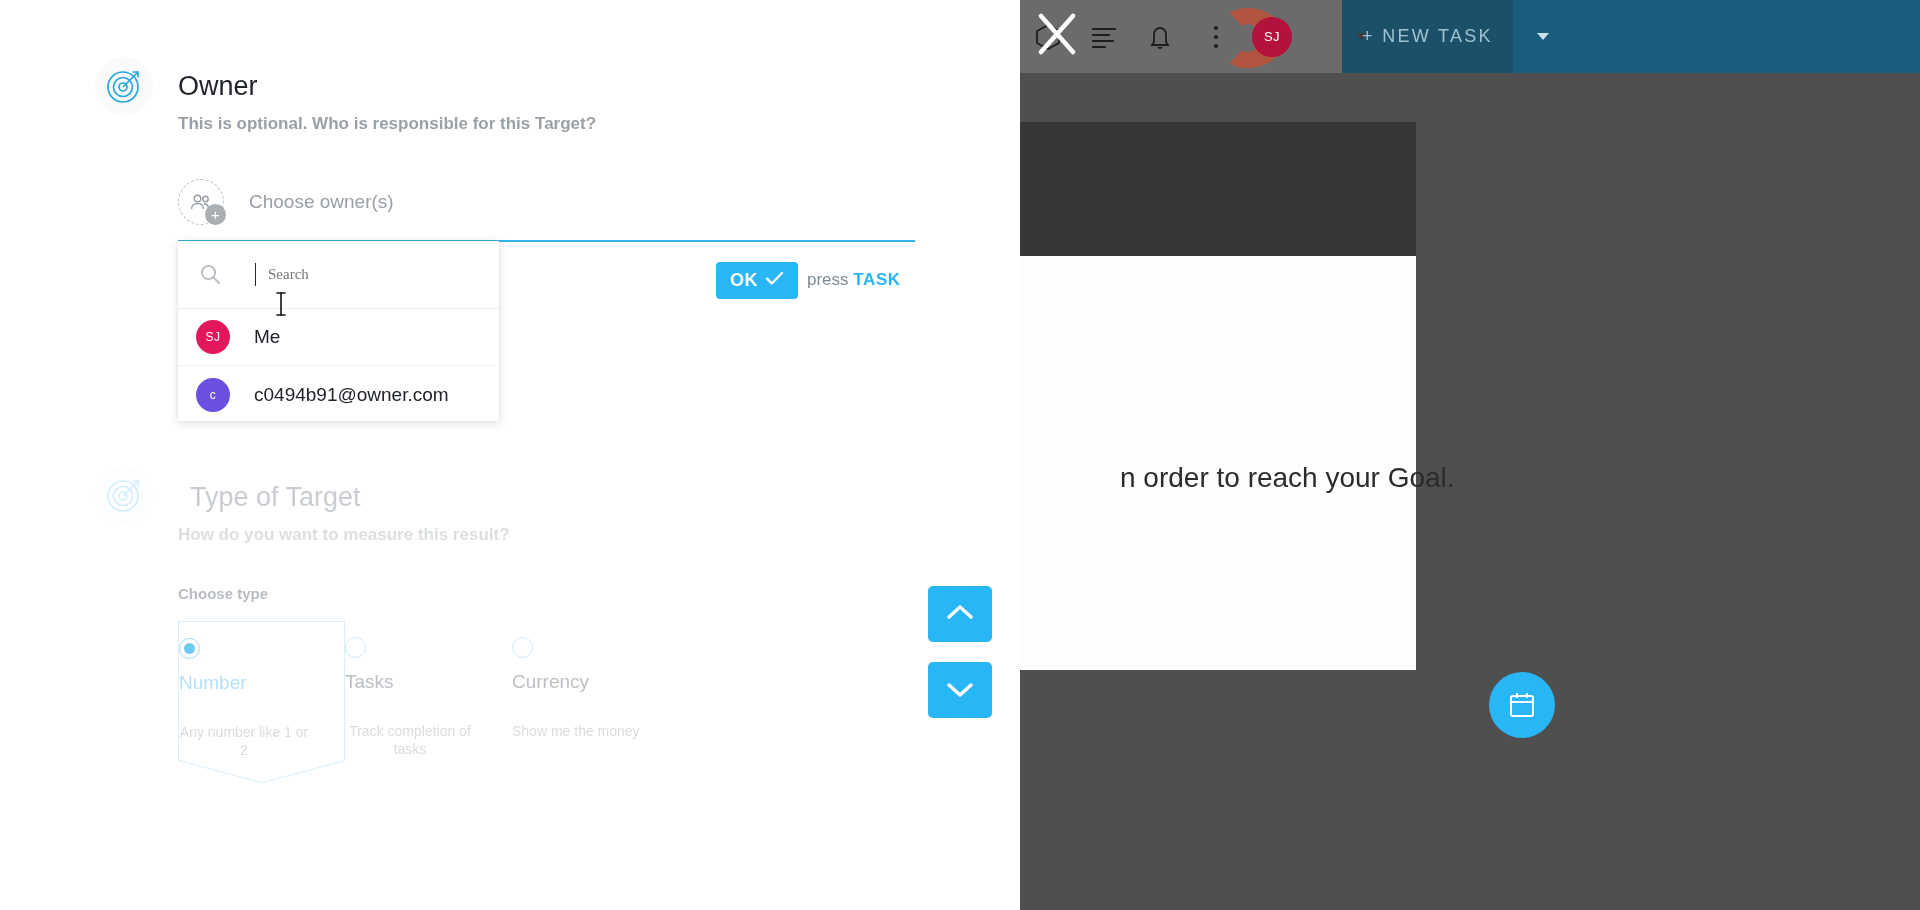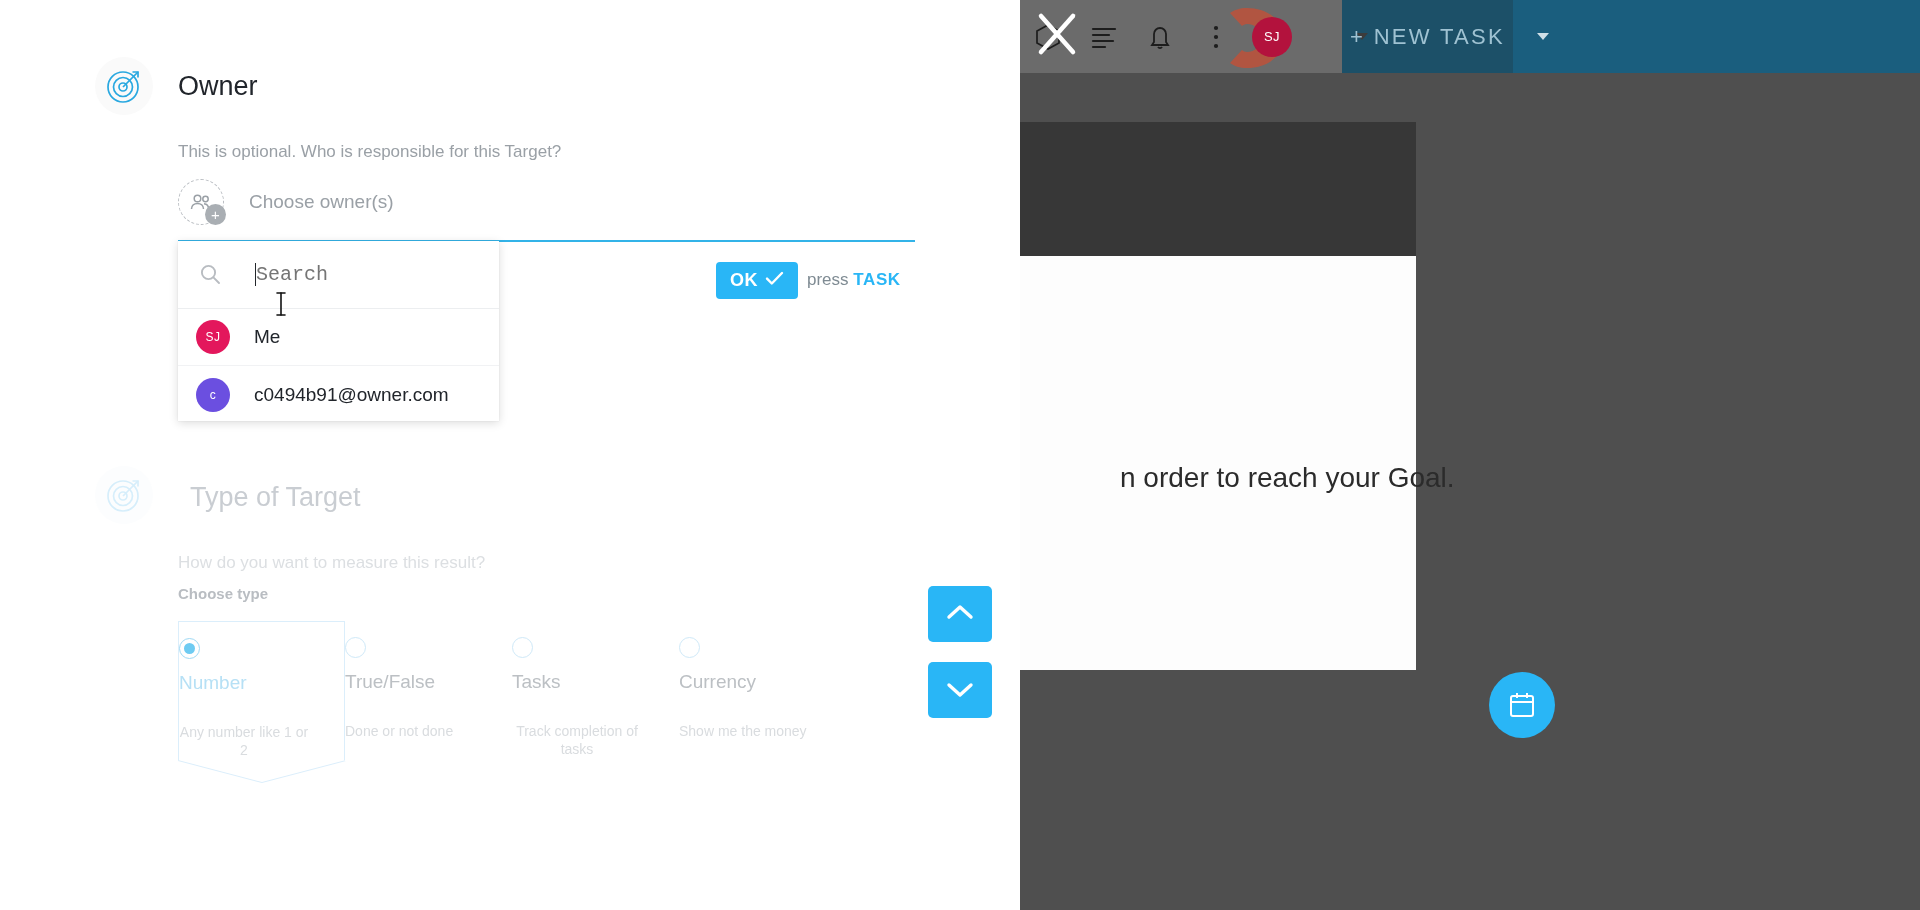--- a/index.html
+++ b/index.html
@@ -66,21 +66,21 @@
   .caret-down {
     width: 0; height: 0;
     border-left: 6px solid transparent; border-right: 6px solid transparent;
     border-top: 7px solid #3c3c3c;
   }
   .caret-down.light { border-top-color: #cfe0e8; }
 
   .new-task-btn {
     position: absolute; left: 1342px; top: 0; width: 171px; height: 73px;
     display: flex; align-items: center; justify-content: center;
-    color: #9fc2d2; font-size: 22px; letter-spacing: 2.3px; font-weight: 400;
+    color: #9fc2d2; font-size: 18px; letter-spacing: 2.3px; font-weight: 400;
     white-space: nowrap; z-index: 6;
   }
   .new-task-caret {
     position: absolute; left: 1513px; top: 0; width: 60px; height: 73px;
     display: flex; align-items: center; justify-content: center; z-index: 6;
   }
 
   .bg-goal-text {
     position: absolute; left: 1120px; top: 462px;
     font-size: 28px; color: #2b2b2b; white-space: nowrap;
@@ -112,21 +112,21 @@
     background: #fafafa;
     display: flex; align-items: center; justify-content: center;
   }
   .sec-icon.faded { background: #fcfdfe; }
 
   .sec-title {
     position: absolute; font-size: 27px; color: #21252b; font-weight: 400;
   }
   .sec-title.muted { color: #c9cdd2; }
   .sec-sub {
-    position: absolute; font-size: 17px; color: #9aa0a6; font-weight: 400; margin-top: 28px;
+    position: absolute; font-size: 17px; color: #9aa0a6; font-weight: 700;
   }
   .sec-sub.muted { color: #dcdfe2; }
 
   
   .owner-row { position: absolute; left: 178px; top: 178px; height: 48px; display: flex; align-items: center; }
   .owner-add {
     width: 46px; height: 46px; border-radius: 50%;
     border: 1.6px dashed #b9bdc2;
     display: flex; align-items: center; justify-content: center;
     position: relative;
@@ -156,23 +156,23 @@
   }
   .dd-search {
     height: 68px; display: flex; align-items: center;
     border-bottom: 1px solid #eceef0; padding-left: 22px;
   }
   .dd-search-icon { width: 30px; color: #b8bcc1; display: flex; align-items: center; }
   .dd-caret {
     width: 1px; height: 23px; background: #23272b; margin-left: 25px;
   }
   .dd-search-input {
-    margin-left: 0px; font-size: 20px; color: #9aa0a6;
+    margin-left: 12px; font-size: 15px; color: #9aa0a6;
     border: none; outline: none; background: transparent;
-    font-family: Liberation Mono, monospace; width: 200px;
+    font-family: Liberation Serif, serif; width: 200px;
   }
   .dd-item {
     height: 57px; display: flex; align-items: center; padding-left: 18px;
     border-bottom: 1px solid #f1f2f4;
   }
   .dd-item:last-child { border-bottom: none; }
   .dd-avatar {
     width: 34px; height: 34px; border-radius: 50%;
     display: flex; align-items: center; justify-content: center;
     color: #fff; font-size: 12px; letter-spacing: .4px; flex: none;
@@ -417,25 +417,20 @@
     <div class="choose-type-label">Choose type</div>
 
     <div class="type-grid">
       <div class="type-card selected">
         <div class="radio on"></div>
         <div class="type-name">Number</div>
         <div class="type-desc">Any number like 1 or 2</div>
       </div>
       <div class="type-card">
         <div class="radio"></div>
-        <div class="type-name">True/False</div>
-        <div class="type-desc">Done or not done</div>
-      </div>
-      <div class="type-card">
-        <div class="radio"></div>
         <div class="type-name">Tasks</div>
         <div class="type-desc">Track completion of tasks</div>
       </div>
       <div class="type-card">
         <div class="radio"></div>
         <div class="type-name">Currency</div>
         <div class="type-desc">Show me the money</div>
       </div>
     </div>
   </div>

